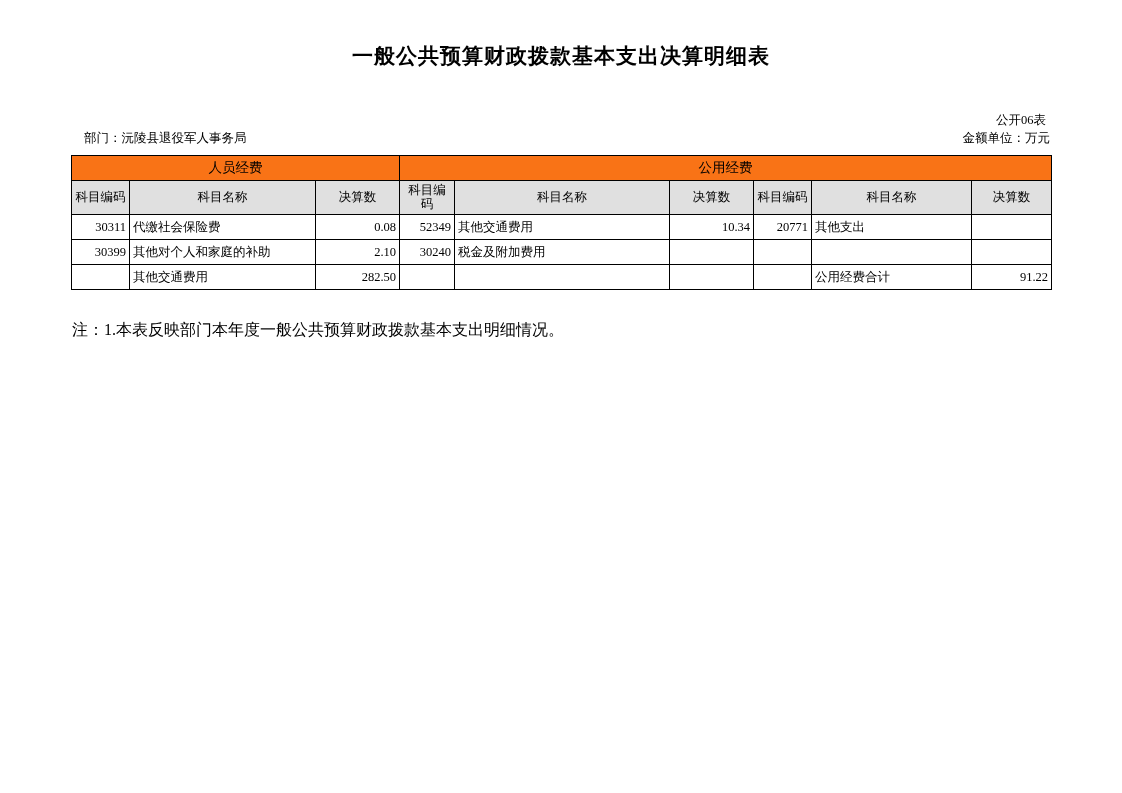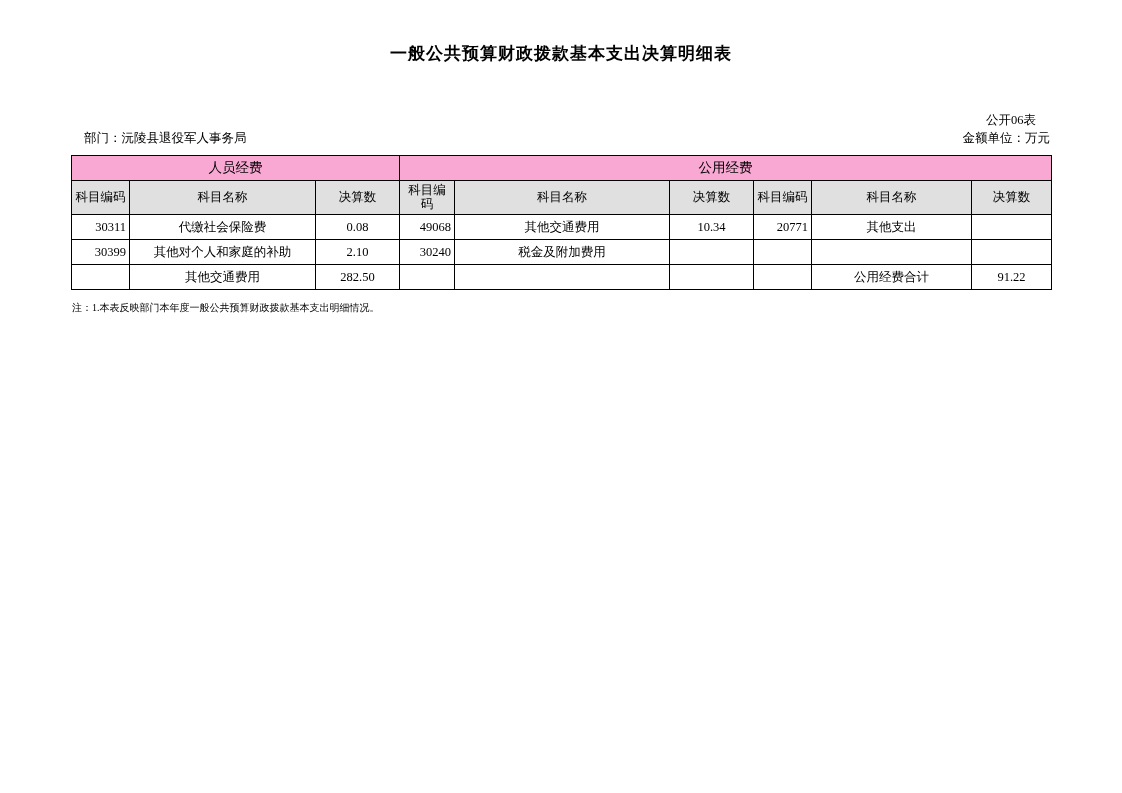--- a/index.html
+++ b/index.html
@@ -15,29 +15,29 @@
     position: relative;
     overflow: hidden;
   }
   .page {
     position: relative;
     width: 1122px;
     height: 793px;
   }
   .title {
     text-align: center;
-    font-size: 17px;
+    font-size: 21px;
     font-weight: bold;
     letter-spacing: 1px;
     margin-top: 42px;
     font-family: Liberation Sans, sans-serif;
   }
   .sheet-no {
     position: absolute;
-    right: 86px;
+    right: 76px;
     top: 70px;
     font-size: 12.5px;
   }
   .meta-row {
     position: absolute;
     left: 84px;
     right: 72px;
     top: 88px;
     display: flex;
     justify-content: space-between;
@@ -57,47 +57,47 @@
   }
   table.main td, table.main th {
     border: 1px solid #000000;
     padding: 2px 3px;
     vertical-align: middle;
     font-weight: normal;
     line-height: 1.15;
     height: 20px;
   }
   .grp-head {
-    background: #f9a8d4;
+    background: #f97316;
     text-align: center;
     font-size: 13.5px;
     height: 28px;
   }
   .col-head {
     background: #e0e0e0;
     text-align: center;
     font-size: 12.5px;
     height: 32px;
   }
-  .l { text-align: center; padding-left: 4px; margin-left: 32px; }
+  .l { text-align: left; padding-left: 4px; margin-left: 32px; }
   .num {
-    text-align: center;
+    text-align: right;
     padding-right: 6px;
     font-family: "Liberation Serif", "DejaVu Serif", serif;
   }
   .code {
     text-align: right;
     font-family: "Liberation Serif", "DejaVu Serif", serif;
   }
   .rowh { height: 22px; }
   .notes {
     position: absolute;
     left: 72px;
-    top: 258px;
-    font-size: 10px;
+    top: 276px;
+    font-size: 16px;
     line-height: 1.55;
   }
   .notes div { white-space: nowrap; }
   .note-2 { padding-left: 14px; }
 </style>
 </head>
 <body>
 
 <div class="page">
 
@@ -138,21 +138,21 @@
           <td class="col-head">科目编码</td>
           <td class="col-head">科目名称</td>
           <td class="col-head">决算数</td>
         </tr>
       </thead>
       <tbody>
         <tr class="rowh">
           <td class="code">30311</td>
           <td class="l">代缴社会保险费</td>
           <td class="num">0.08</td>
-          <td class="code">49068</td>
+          <td class="code">52349</td>
           <td class="l">其他交通费用</td>
           <td class="num">10.34</td>
           <td class="code">20771</td>
           <td class="l">其他支出</td>
           <td class="num"></td>
         </tr>
         <tr class="rowh">
           <td class="code">30399</td>
           <td class="l">其他对个人和家庭的补助</td>
           <td class="num">2.10</td>

